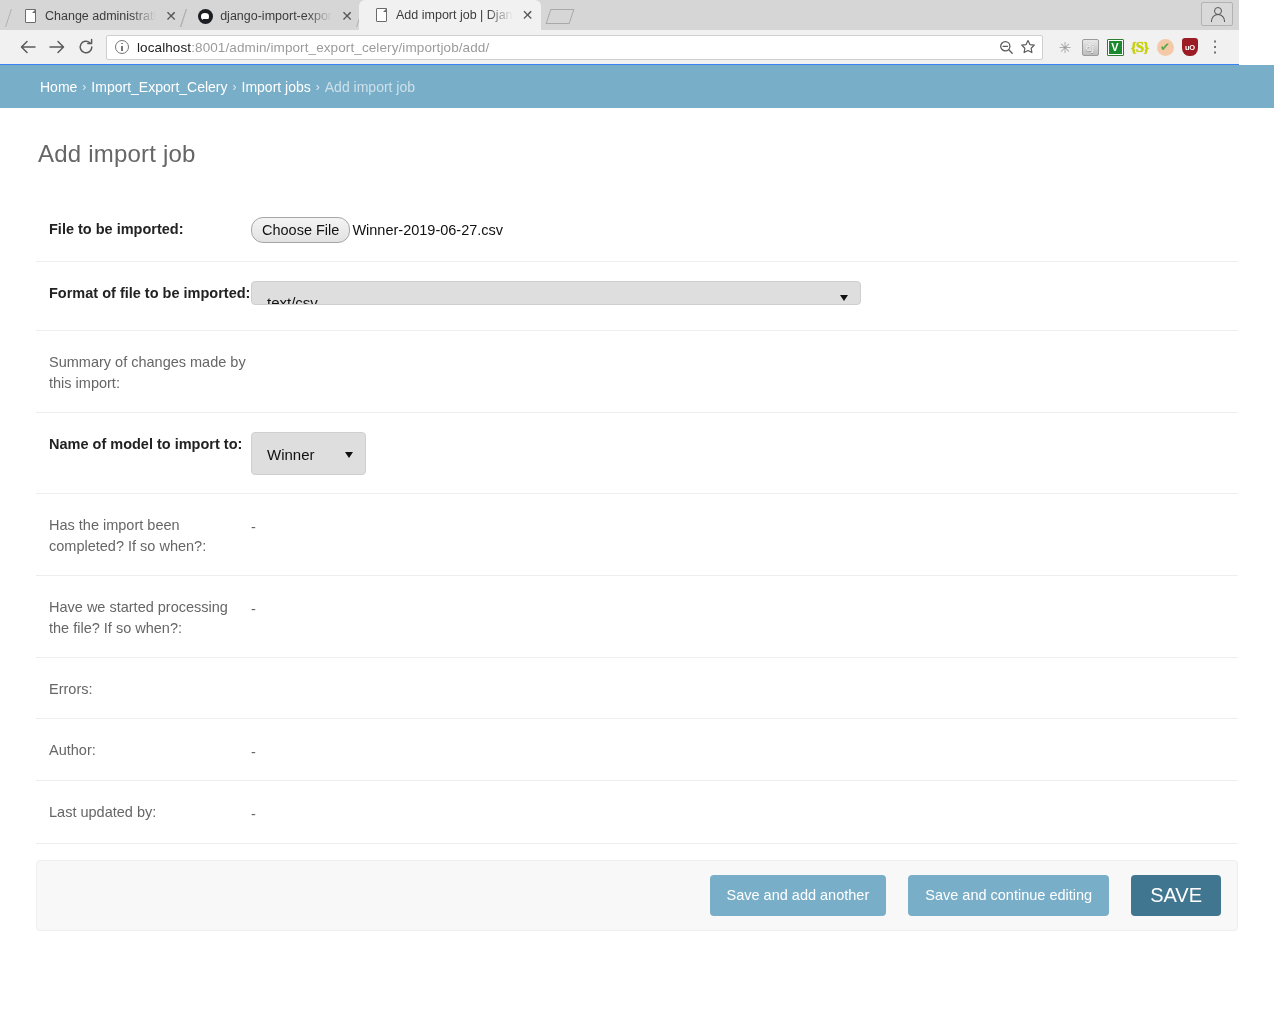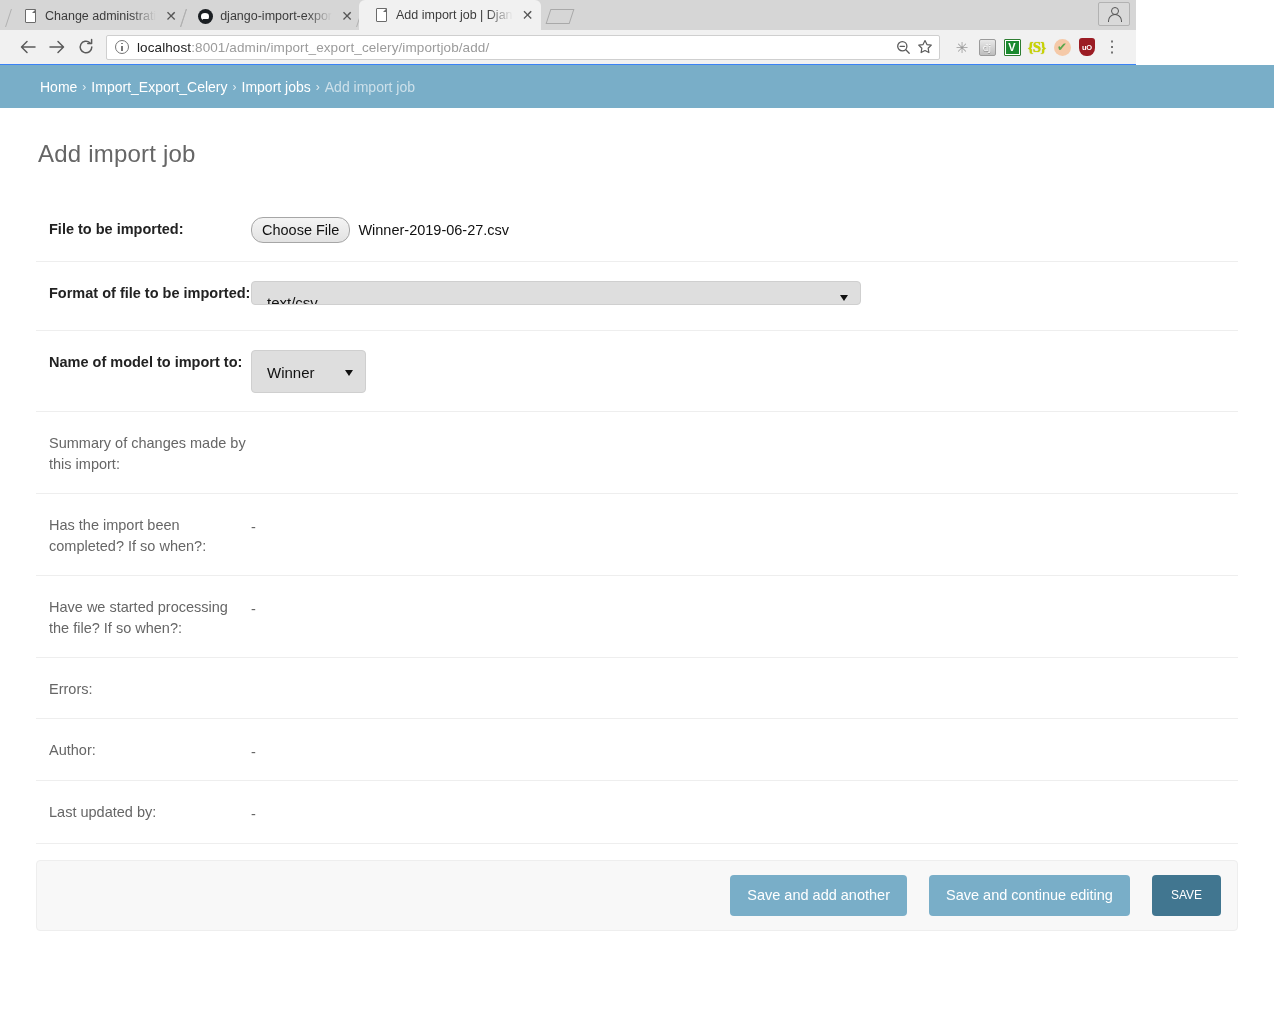--- a/index.html
+++ b/index.html
@@ -5,21 +5,21 @@
   * { box-sizing: border-box; }
   html, body {
     margin: 0; padding: 0;
     width: 1274px; height: 1018px;
     overflow: hidden;
     background: #fff;
     font-family: "Liberation Sans", sans-serif;
   }
 
   
-  .browser-chrome { width: 1136px; background: #d6d6d6; }
+  .browser-chrome { width: 1239px; background: #d6d6d6; }
 
   .tab-strip {
     position: relative;
     height: 30px;
     background: #d6d6d6;
     display: flex;
     align-items: flex-end;
     padding-left: 8px;
   }
 
@@ -324,21 +324,21 @@
   .file-widget { display: flex; align-items: center; font-size: 14px; }
   .choose-file {
     border: 1px solid #a6a6a6;
     background: linear-gradient(#f4f4f4, #e2e2e2);
     border-radius: 12px;
     padding: 3px 10px;
     font-size: 14.5px;
     color: #111;
     line-height: 18px;
   }
-  .file-name { margin-left: 8px; color: #111; font-size: 14.5px; }
+  .file-name { margin-left: 2px; color: #111; font-size: 14.5px; }
 
   
   .sel {
     appearance: none;
     -webkit-appearance: none;
     background: #dedede;
     border: 1px solid #cfcfcf;
     border-radius: 4px;
     font-family: "Liberation Sans", sans-serif;
     font-size: 15px;
@@ -386,21 +386,21 @@
     border-radius: 4px;
     font-family: "Liberation Sans", sans-serif;
     font-size: 14.5px;
     color: #fff;
     padding: 0 17px;
     height: 41px;
     line-height: 41px;
     cursor: pointer;
   }
   .btn-light { background: #79aec8; }
-  .btn-dark  { background: #417690; font-size: 12px; padding: 0 19px; }
+  .btn-dark  { background: #417690; font-size: 20px; padding: 0 19px; }
 </style>
 </head>
 <body>
 
 <div class="browser-chrome">
 
   <div class="tab-strip">
 
     <div class="tab inactive">
       <span class="tab-fav">
@@ -531,38 +531,38 @@
       <div class="row-field">
         <span class="sel-wrap">
           <select class="sel sel-format">
             <option>text/csv</option>
           </select>
         </span>
       </div>
     </div>
 
     <div class="form-row">
+      <div class="row-label readonly">Summary of changes made by this import:</div>
+      <div class="row-field">
+          <div class="readonly-val"></div>
+        </div>
+    </div>
+
+    <div class="form-row">
       <div class="row-label editable">Name of model to import to:</div>
       <div class="row-field">
         <span class="sel-wrap">
           <select class="sel sel-model">
             <option>Winner</option>
           </select>
         </span>
       </div>
     </div>
 
     <div class="form-row">
-      <div class="row-label readonly">Summary of changes made by this import:</div>
-      <div class="row-field">
-          <div class="readonly-val"></div>
-        </div>
-    </div>
-
-    <div class="form-row">
       <div class="row-label readonly">Has the import been completed? If so when?:</div>
       <div class="row-field">
           <div class="readonly-val">-</div>
         </div>
     </div>
 
     <div class="form-row">
       <div class="row-label readonly">Have we started processing the file? If so when?:</div>
       <div class="row-field">
           <div class="readonly-val">-</div>

